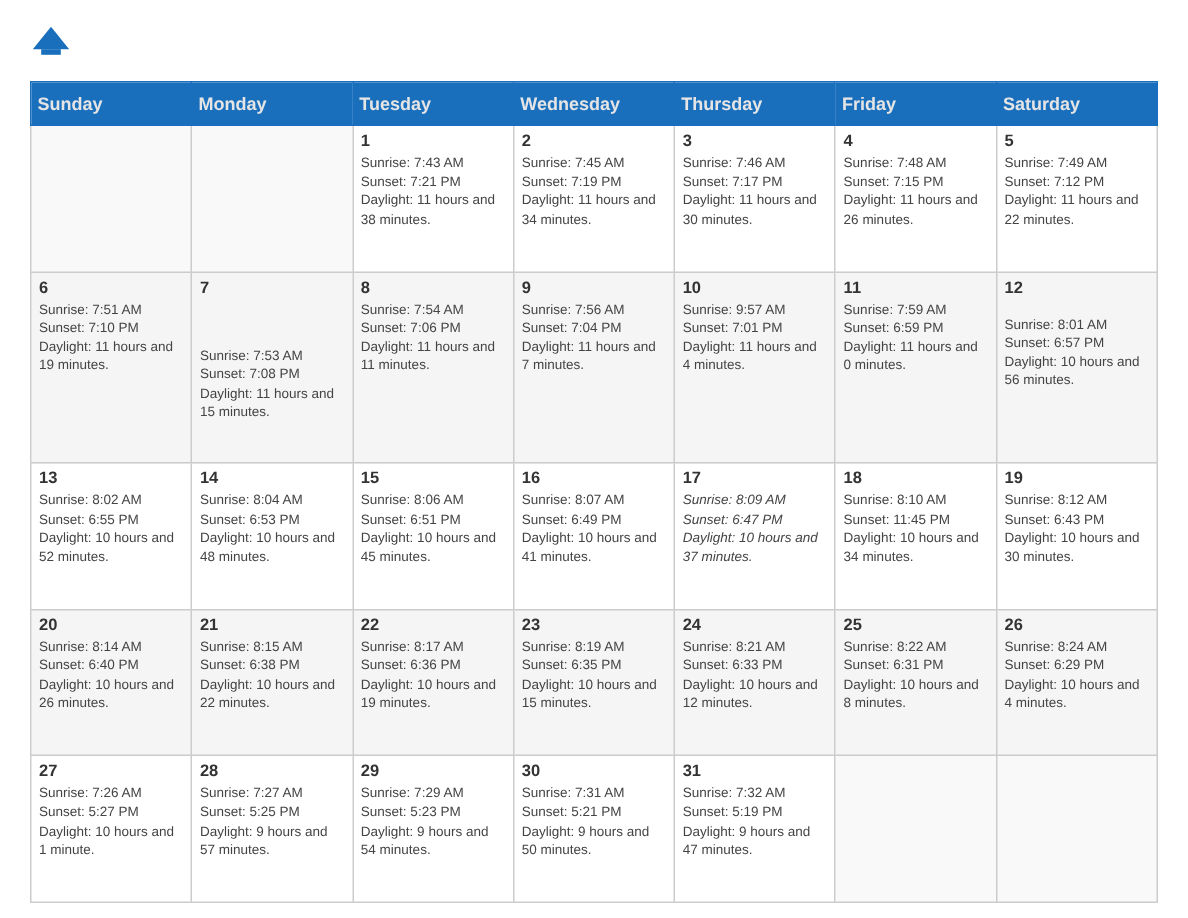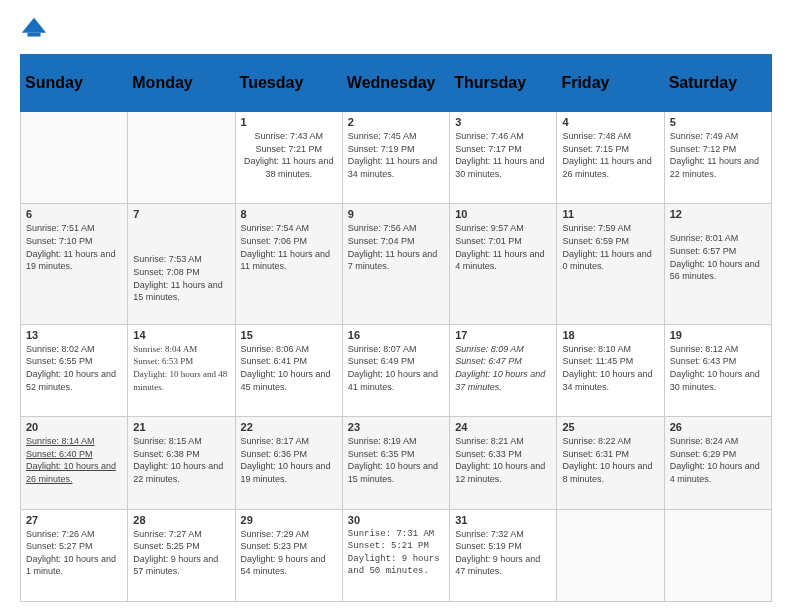--- a/index.html
+++ b/index.html
@@ -55,24 +55,24 @@
     }
     .calendar {
       flex: 1;
       border: 1px solid #ccc;
       border-collapse: collapse;
       width: 100%;
       table-layout: fixed;
     }
     .calendar th {
       background: #1a6fbd;
-      color: #000000;
-      font-size: 16px;
+      color: #e5e5e5;
+      font-size: 12px;
       font-weight: bold;
-      padding: 19px 4px;
+      padding: 7px 4px;
       text-align: left;
       border: 1px solid #1a6fbd;
     }
     .calendar td {
       border: 1px solid #ccc;
       vertical-align: top;
       padding: 4px 5px;
       font-size: 9.5px;
       color: #333;
       height: 80px;
@@ -128,21 +128,21 @@
           <th>Friday</th>
           <th>Saturday</th>
         </tr>
     </thead>
     <tbody id="calendar-body">
     <tr>
           <td class="empty"></td>
           <td class="empty"></td>
           <td>
             <span class="day-num">1</span>
-            <div class="day-info" style="white-space: pre-line; text-align: center;">Sunrise: 7:43 AM
+            <div class="day-info" style="white-space: pre-line;">Sunrise: 7:43 AM
 Sunset: 7:21 PM
 Daylight: 11 hours and 38 minutes.</div>
           </td>
           <td>
             <span class="day-num">2</span>
             <div class="day-info" style="white-space: pre-line;">Sunrise: 7:45 AM
 Sunset: 7:19 PM
 Daylight: 11 hours and 34 minutes.</div>
           </td>
           <td>
@@ -210,28 +210,28 @@
         </tr>
         <tr>
           <td>
             <span class="day-num">13</span>
             <div class="day-info" style="white-space: pre-line;">Sunrise: 8:02 AM
 Sunset: 6:55 PM
 Daylight: 10 hours and 52 minutes.</div>
           </td>
           <td>
             <span class="day-num">14</span>
-            <div class="day-info" style="white-space: pre-line; font-family: Liberation Serif, serif;">Sunrise: 8:04 AM
+            <div class="day-info" style="white-space: pre-line;">Sunrise: 8:04 AM
 Sunset: 6:53 PM
 Daylight: 10 hours and 48 minutes.</div>
           </td>
           <td>
             <span class="day-num">15</span>
             <div class="day-info" style="white-space: pre-line;">Sunrise: 8:06 AM
-Sunset: 6:41 PM
+Sunset: 6:51 PM
 Daylight: 10 hours and 45 minutes.</div>
           </td>
           <td>
             <span class="day-num">16</span>
             <div class="day-info" style="white-space: pre-line;">Sunrise: 8:07 AM
 Sunset: 6:49 PM
 Daylight: 10 hours and 41 minutes.</div>
           </td>
           <td>
             <span class="day-num">17</span>
@@ -248,21 +248,21 @@
           <td>
             <span class="day-num">19</span>
             <div class="day-info" style="white-space: pre-line;">Sunrise: 8:12 AM
 Sunset: 6:43 PM
 Daylight: 10 hours and 30 minutes.</div>
           </td>
         </tr>
         <tr class="row-alt">
           <td>
             <span class="day-num">20</span>
-            <div class="day-info" style="white-space: pre-line; text-decoration: underline;">Sunrise: 8:14 AM
+            <div class="day-info" style="white-space: pre-line;">Sunrise: 8:14 AM
 Sunset: 6:40 PM
 Daylight: 10 hours and 26 minutes.</div>
           </td>
           <td>
             <span class="day-num">21</span>
             <div class="day-info" style="white-space: pre-line;">Sunrise: 8:15 AM
 Sunset: 6:38 PM
 Daylight: 10 hours and 22 minutes.</div>
           </td>
           <td>
@@ -310,21 +310,21 @@
 Daylight: 9 hours and 57 minutes.</div>
           </td>
           <td>
             <span class="day-num">29</span>
             <div class="day-info" style="white-space: pre-line;">Sunrise: 7:29 AM
 Sunset: 5:23 PM
 Daylight: 9 hours and 54 minutes.</div>
           </td>
           <td>
             <span class="day-num">30</span>
-            <div class="day-info" style="white-space: pre-line; font-family: Liberation Mono, monospace;">Sunrise: 7:31 AM
+            <div class="day-info" style="white-space: pre-line;">Sunrise: 7:31 AM
 Sunset: 5:21 PM
 Daylight: 9 hours and 50 minutes.</div>
           </td>
           <td>
             <span class="day-num">31</span>
             <div class="day-info" style="white-space: pre-line;">Sunrise: 7:32 AM
 Sunset: 5:19 PM
 Daylight: 9 hours and 47 minutes.</div>
           </td>
           <td class="empty"></td>

